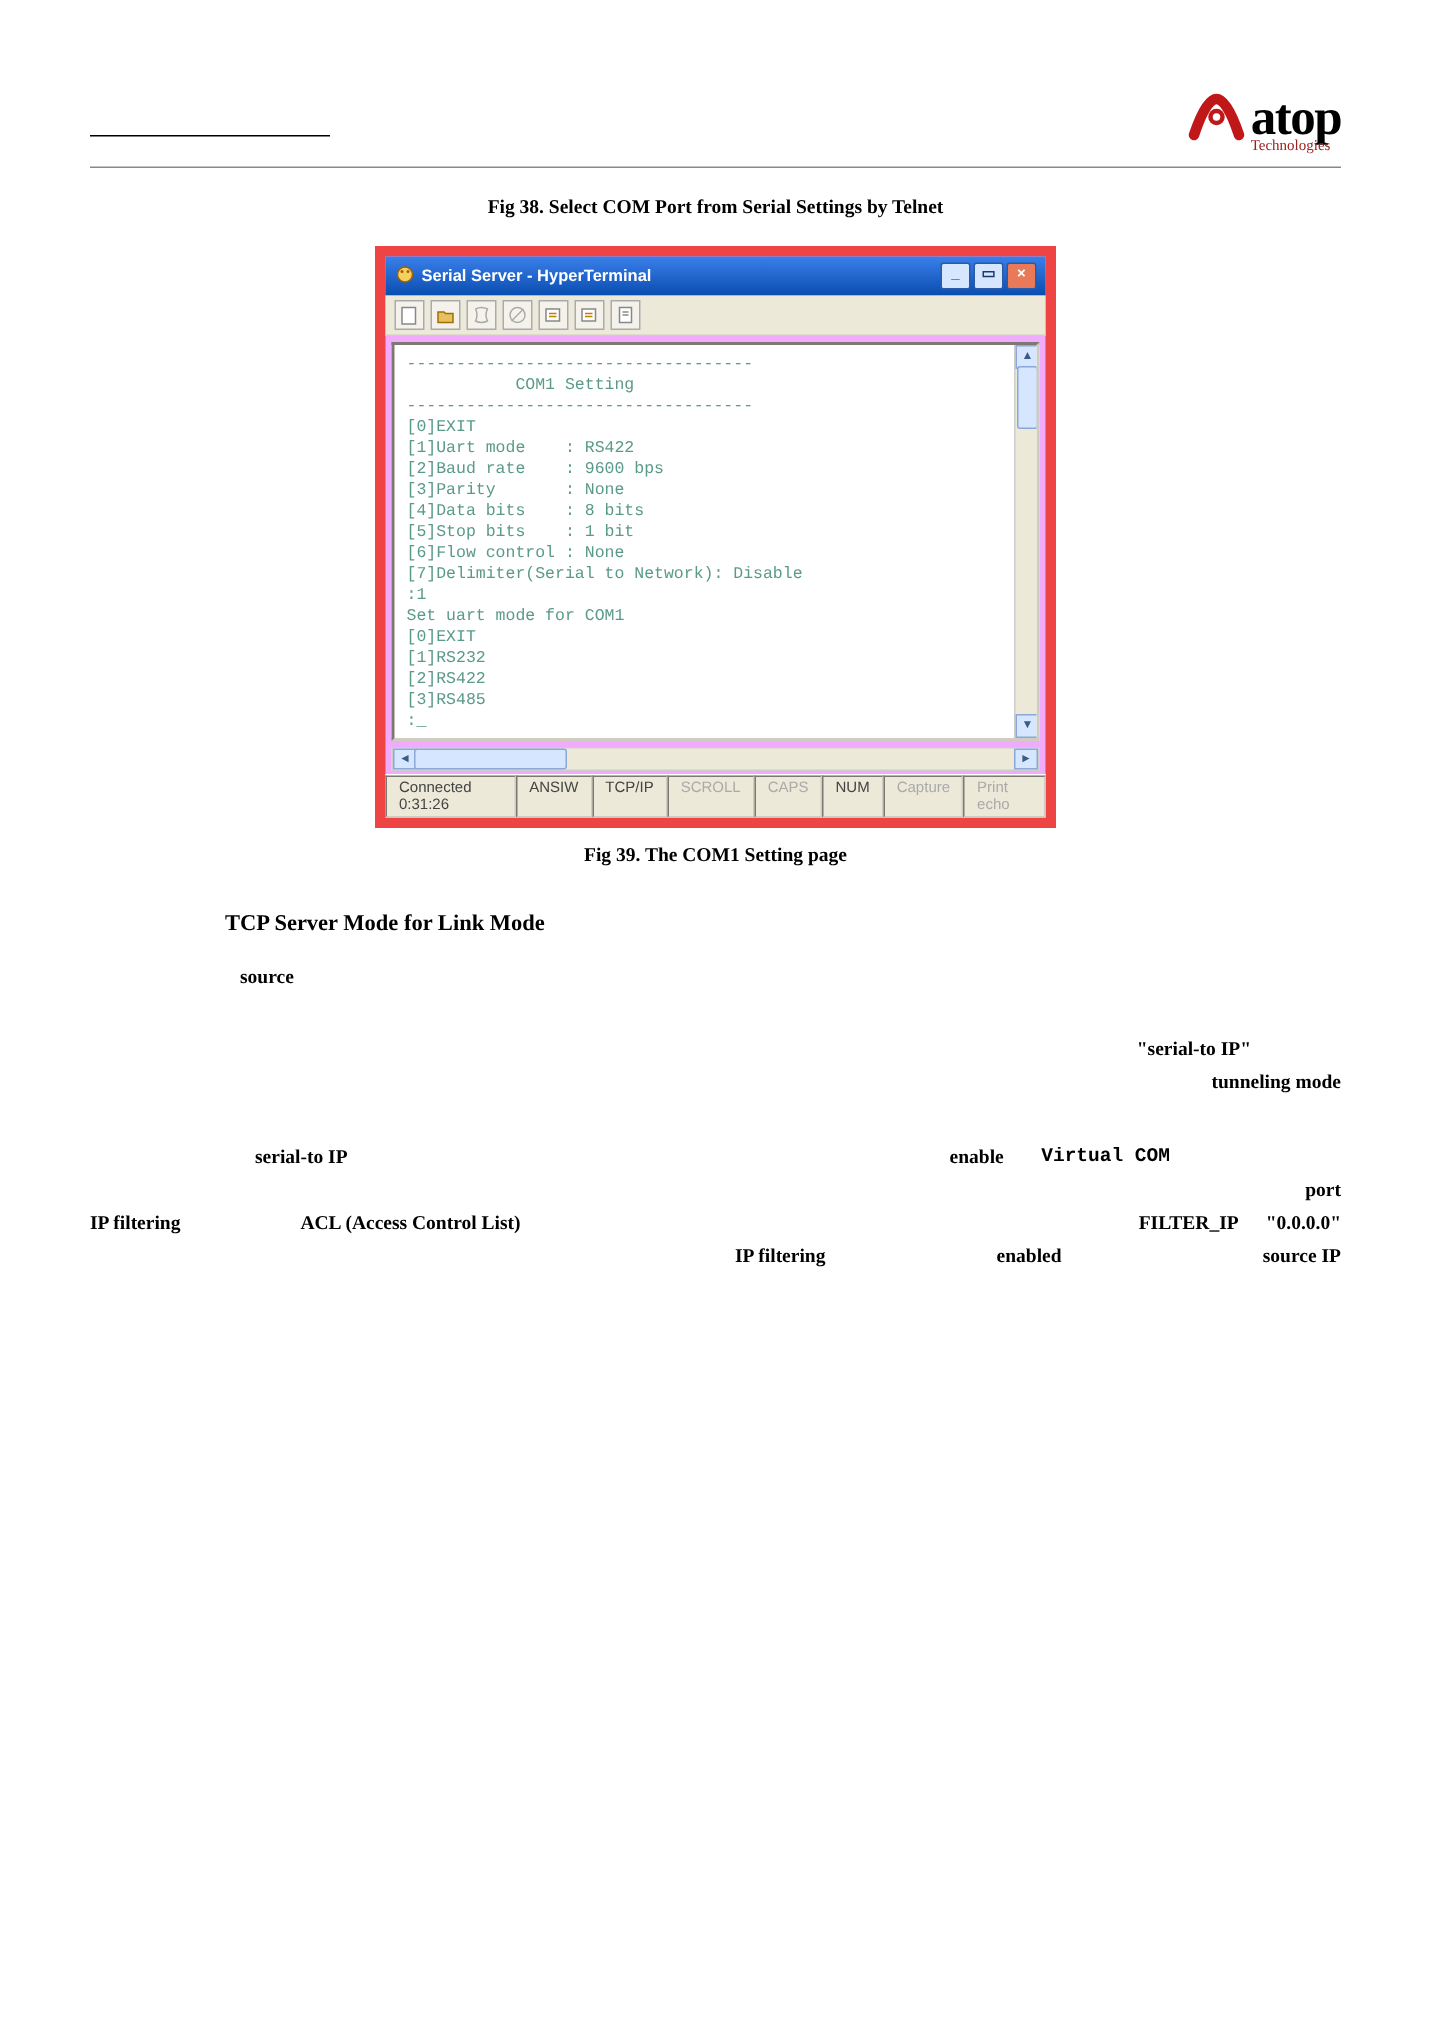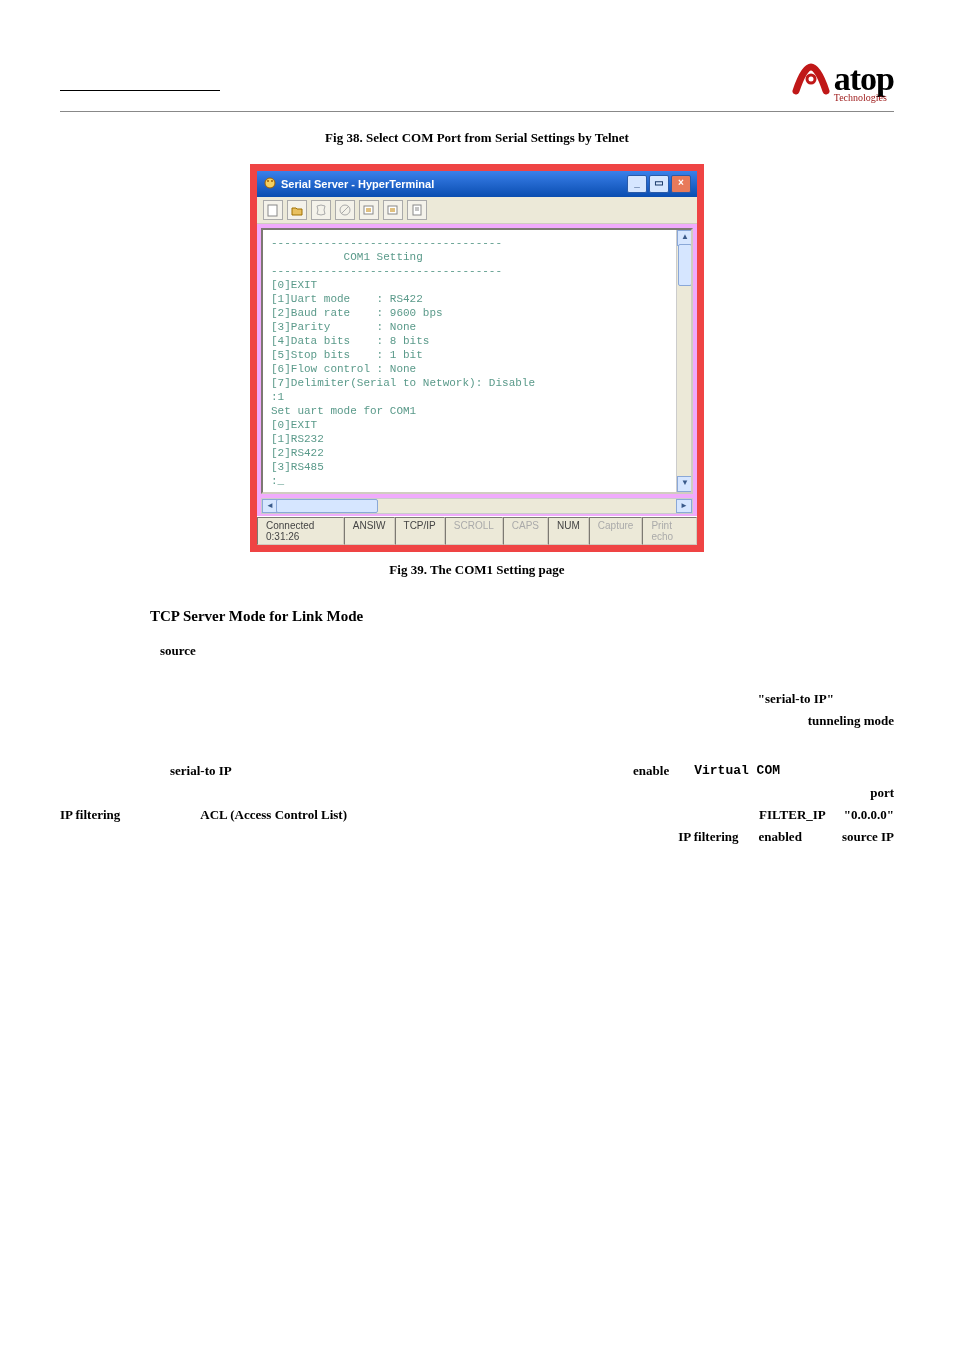--- a/index.html
+++ b/index.html
@@ -226,21 +226,21 @@
     font-weight: bold;
     font-size: 13px;
   }
   .body-text {
     font-size: 13px;
     line-height: 20px;
     margin-top: 30px;
   }
   .body-row {
     display: flex;
-    justify-content: flex-end;
+    justify-content: space-between;
     margin: 2px 0;
   }
   .frag {
     font-weight: bold;
   }
   .filter-block {
     font-size: 13px;
     line-height: 20px;
   }
 </style>

